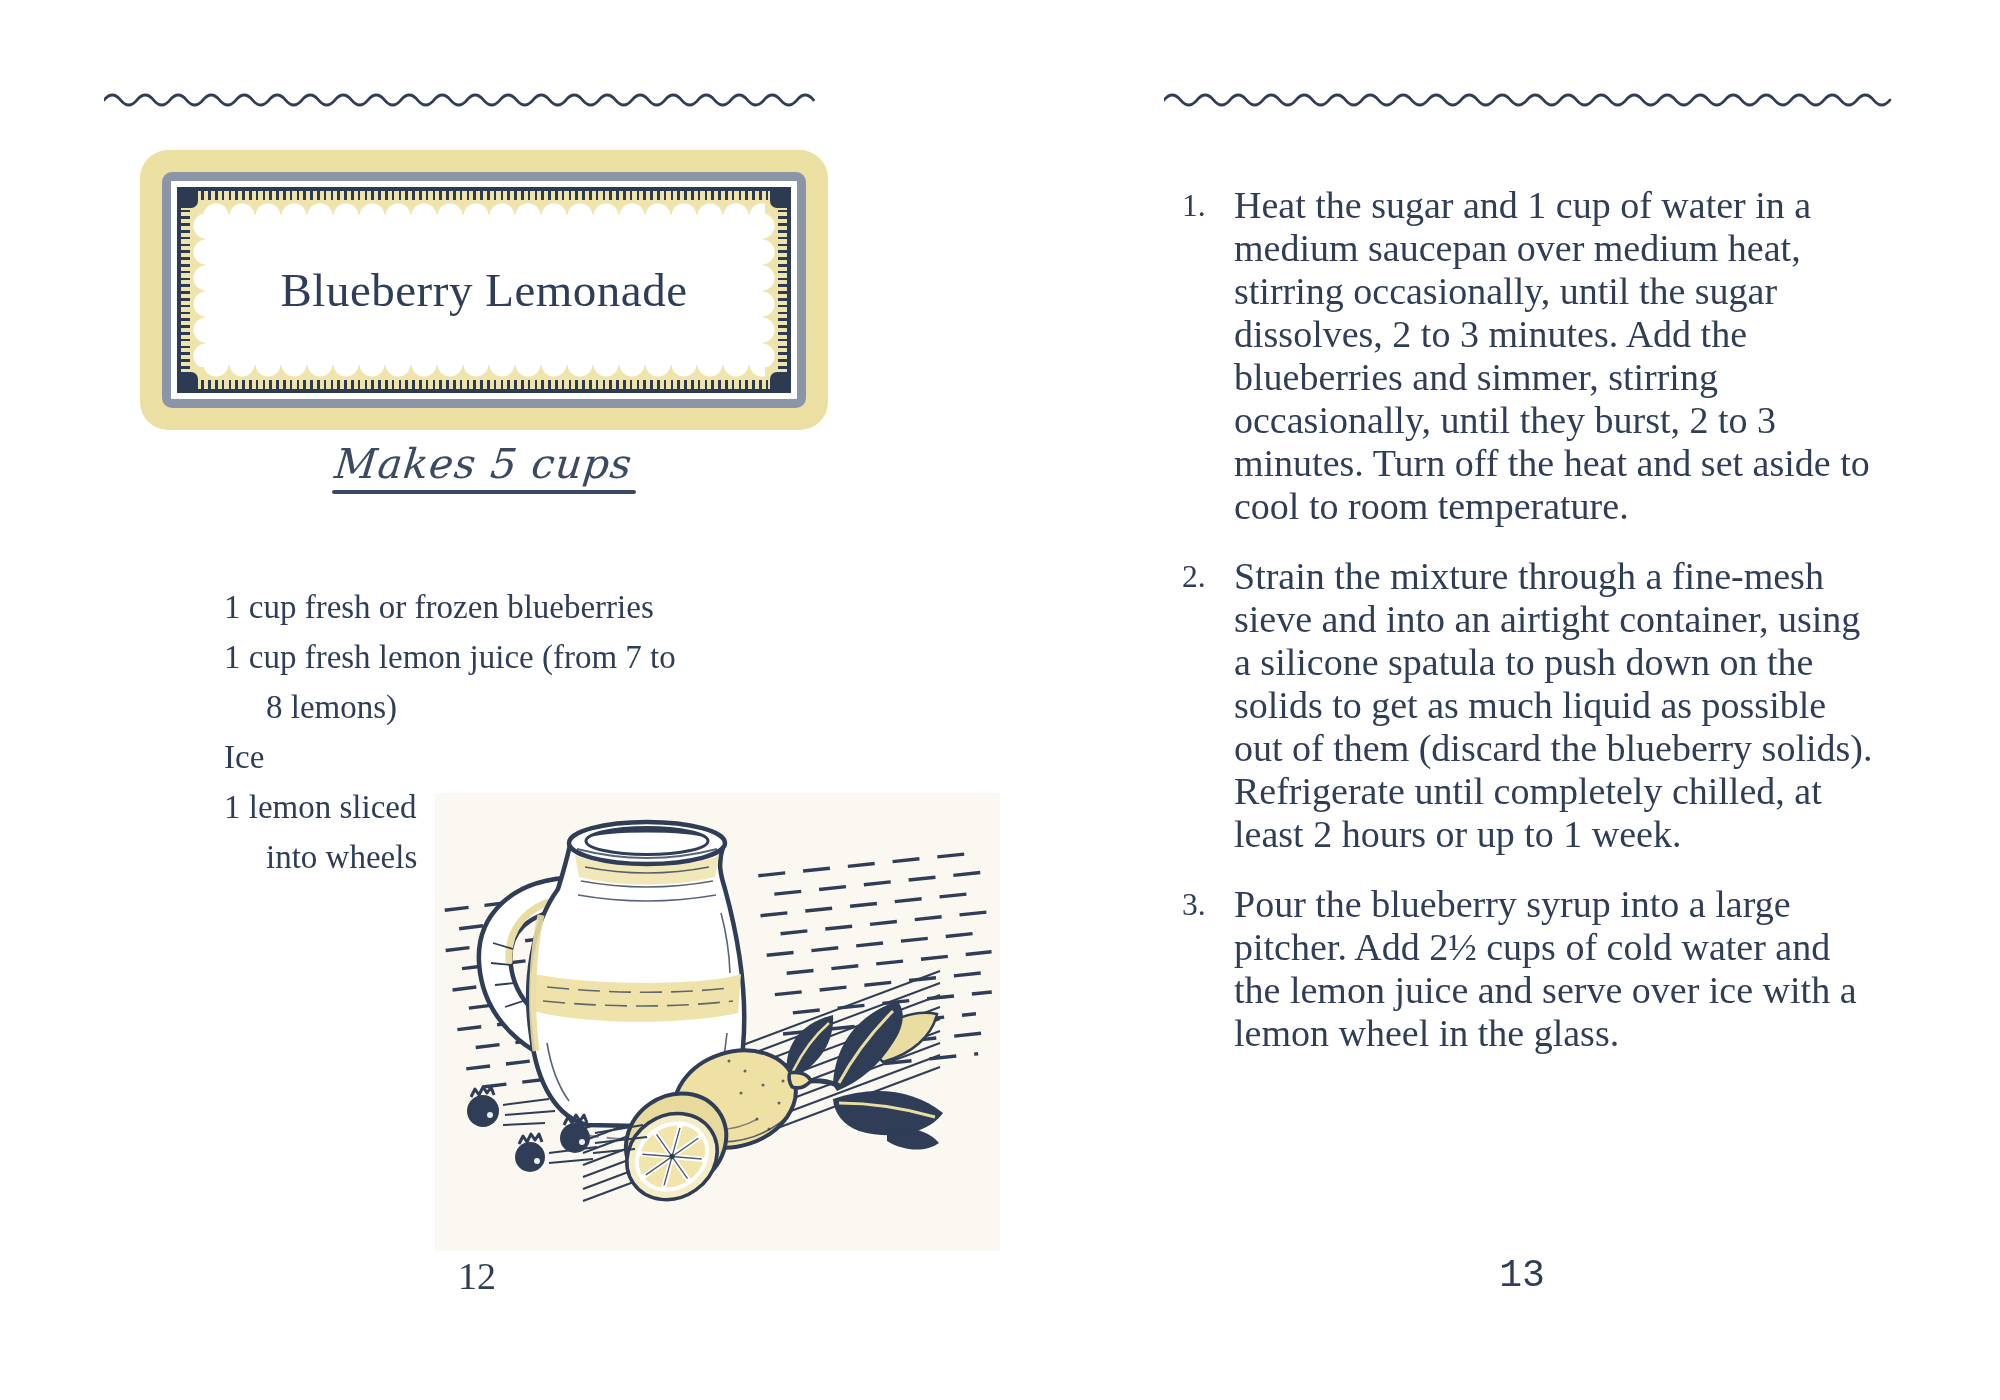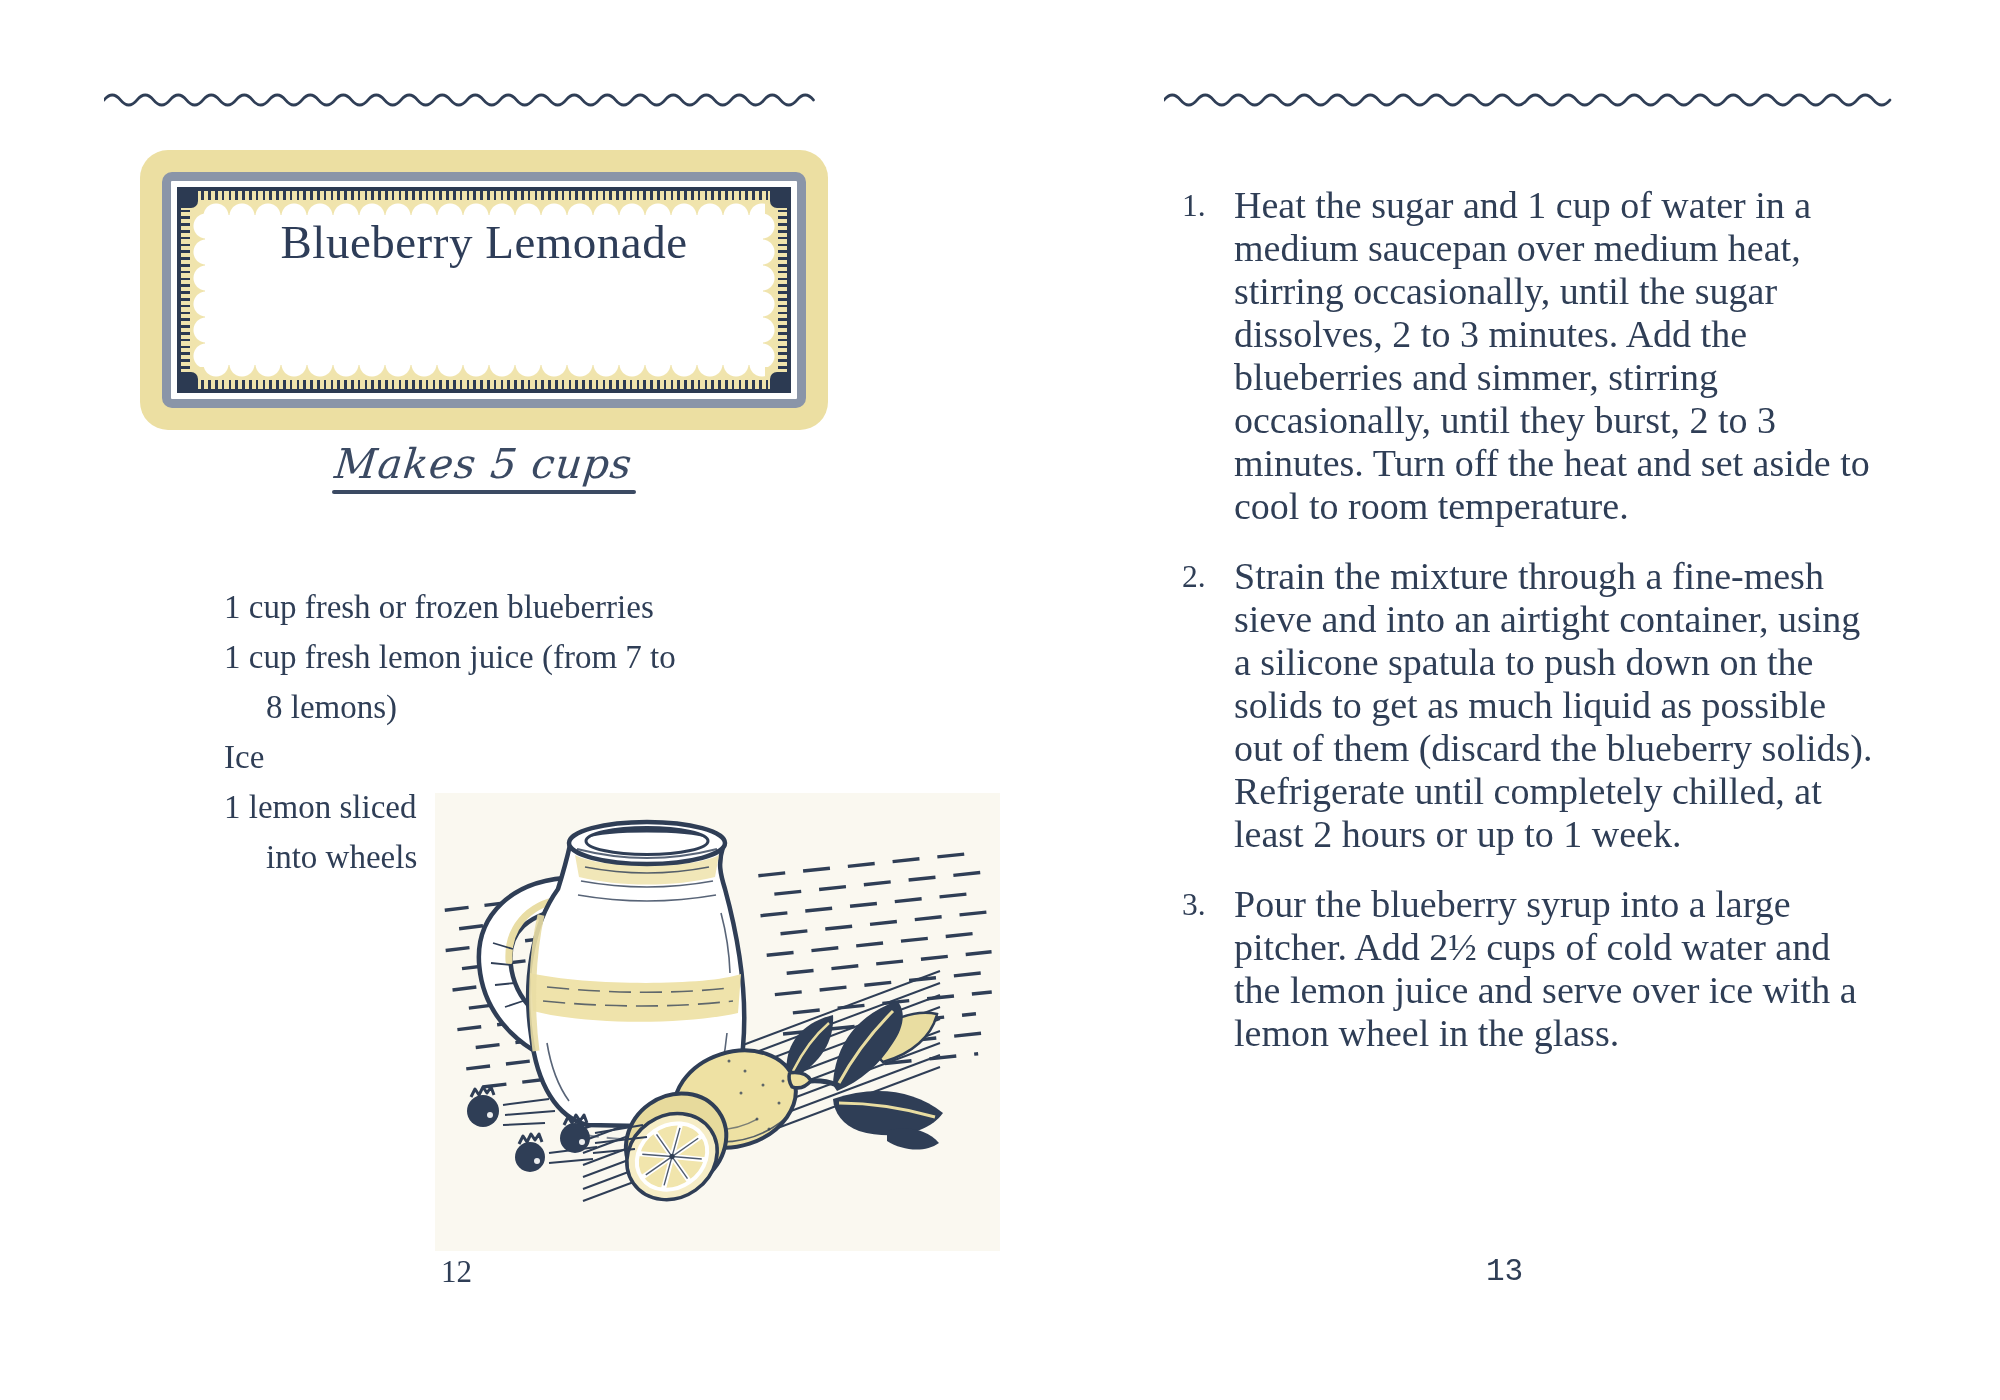--- a/index.html
+++ b/index.html
@@ -40,21 +40,21 @@
   .sc-bottom{left:22px;right:22px;bottom:9px;height:15px;background-repeat:repeat-x;
     background-image:radial-gradient(circle 13px at 13px -1px,#fff 12px,rgba(255,255,255,0) 13px);
     background-size:26px 15px;}
   .sc-left{top:22px;bottom:22px;left:9px;width:15px;background-repeat:repeat-y;
     background-image:radial-gradient(circle 13px at 16px 13px,#fff 12px,rgba(255,255,255,0) 13px);
     background-size:15px 26px;}
   .sc-right{top:22px;bottom:22px;right:9px;width:15px;background-repeat:repeat-y;
     background-image:radial-gradient(circle 13px at -1px 13px,#fff 12px,rgba(255,255,255,0) 13px);
     background-size:15px 26px;}
   .frame-white{position:absolute;inset:24px;background:#ffffff;
-    display:flex;justify-content:center;}
+    display:flex;align-items:center;justify-content:center;}
   .recipe-title{font-size:47px;letter-spacing:.5px;color:#2e3d58;white-space:nowrap;}
 
   
   .yield-wrap{position:absolute;left:140px;top:440px;width:688px;text-align:center;}
   .yield-text{font-family:"DejaVu Serif",serif;font-style:italic;font-size:41px;
     color:#3b4a63;transform:skewX(-6deg);display:inline-block;letter-spacing:1px;}
   .yield-rule{width:304px;height:4px;background:#3b4a63;margin:2px auto 0;border-radius:2px;}
 
   
   .ingredients{position:absolute;left:224px;top:582px;font-size:33px;line-height:50px;
@@ -65,22 +65,22 @@
   .illus-bg{position:absolute;left:435px;top:793px;width:565px;height:458px;background:#faf8f0;}
   .illus-bg svg{display:block;width:565px;height:458px;}
 
   
   .steps{position:absolute;left:1182px;top:184px;width:706px;}
   .step{display:flex;margin-bottom:27px;}
   .step-num{width:52px;flex:0 0 52px;font-size:31.5px;line-height:43px;color:#2f3e56;}
   .step-text{width:650px;font-size:38px;line-height:43px;color:#2f3e56;}
 
   
-  .pagenum{position:absolute;top:1254px;width:72px;
-    font-size:31px;color:#2f3e56;}
+  .pagenum{position:absolute;top:1254px;width:72px;text-align:center;
+    font-size:38px;color:#2f3e56;}
   .pagenum-left{left:441px;}
   .pagenum-right{left:1486px;font-family:Liberation Mono, monospace;}
 </style>
 </head>
 <body>
 
 <div class="wave" style="left:104px;width:722px;">
   <svg viewBox="0 0 722 18" preserveAspectRatio="none">
     <path fill="none" stroke="#2f3e56" stroke-width="2.6" stroke-linecap="round" d="M0 9 Q 8.25 0 16.5 9 T 33 9 T 49.5 9 T 66 9 T 82.5 9 T 99 9 T 115.5 9 T 132 9 T 148.5 9 T 165 9 T 181.5 9 T 198 9 T 214.5 9 T 231 9 T 247.5 9 T 264 9 T 280.5 9 T 297 9 T 313.5 9 T 330 9 T 346.5 9 T 363 9 T 379.5 9 T 396 9 T 412.5 9 T 429 9 T 445.5 9 T 462 9 T 478.5 9 T 495 9 T 511.5 9 T 528 9 T 544.5 9 T 561 9 T 577.5 9 T 594 9 T 610.5 9 T 627 9 T 643.5 9 T 660 9 T 676.5 9 T 693 9 T 709.5 9"></path>
   </svg>

